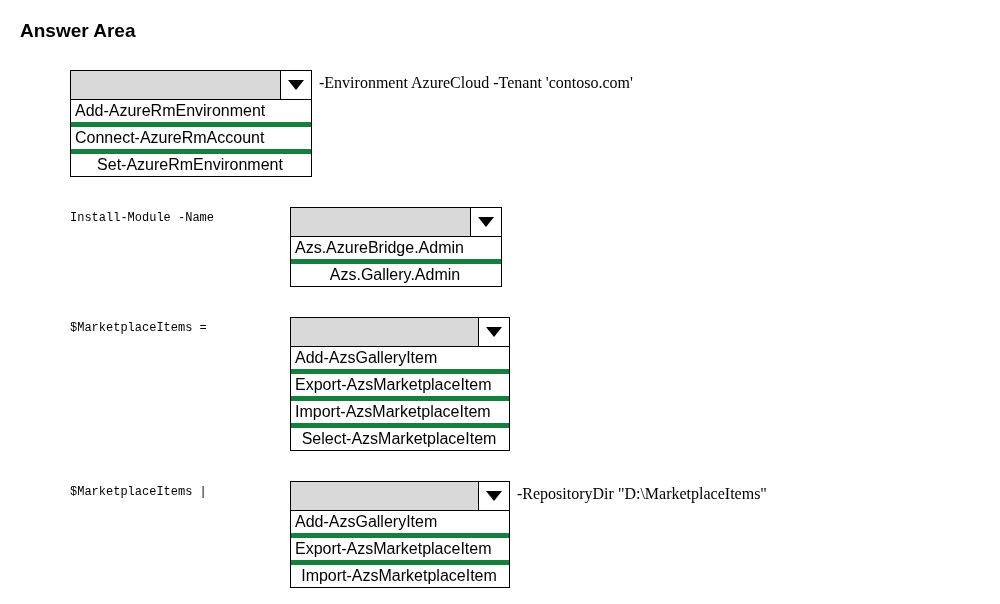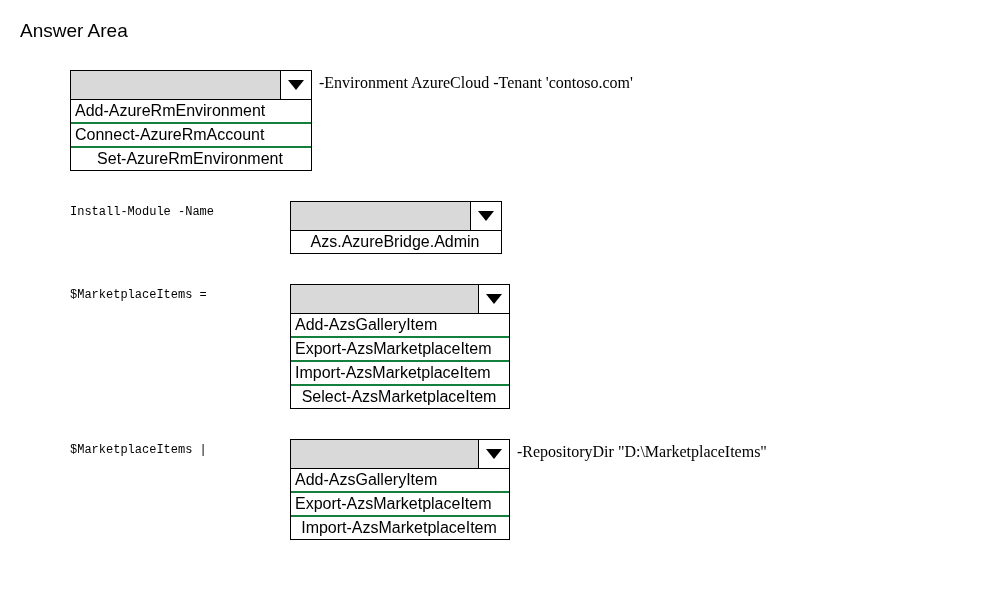--- a/index.html
+++ b/index.html
@@ -4,21 +4,21 @@
   <style>
     body {
       font-family: Arial, Helvetica, sans-serif;
       font-size: 16px;
       margin: 0;
       padding: 20px 20px 20px 20px;
       background: #ffffff;
       color: #000000;
     }
     .title {
-      font-weight: normal;
+      font-weight: bold;
       font-size: 19px;
       margin-bottom: 28px;
     }
     .row {
       display: flex;
       align-items: flex-start;
       margin-bottom: 30px;
     }
     .left-col {
       width: 220px;
@@ -53,21 +53,21 @@
       width: 0;
       height: 0;
       border-left: 8px solid transparent;
       border-right: 8px solid transparent;
       border-top: 10px solid #000;
     }
     .dd-option {
       font-family: Arial, Helvetica, sans-serif;
       font-size: 16px;
       padding: 1px 6px 1px 4px;
-      border-bottom: 2px solid #15803d;
+      border-bottom: 5px solid #15803d;
       line-height: 1.25;
       white-space: nowrap;
     }
     .dd-option:last-child {
       border-bottom: none;
       text-align: center;
     }
     .trail-text {
       font-family: Liberation Serif, serif;
       font-size: 16px;
@@ -104,20 +104,21 @@
 <div class="row row-indent">
   <div class="left-col">Install-Module -Name</div>
   <div class="dd-block w2">
     <div class="dd-header">
       <div class="dd-header-space"></div>
       <div class="dd-arrow-box">
         <div class="dd-arrow"></div>
       </div>
     </div>
     <div class="dd-option">Azs.AzureBridge.Admin</div>
+    <div class="dd-option">Azs.Gallery.Admin</div>
   </div>
 </div>
 
 <div class="row row-indent">
   <div class="left-col">$MarketplaceItems =</div>
   <div class="dd-block w3">
     <div class="dd-header">
       <div class="dd-header-space"></div>
       <div class="dd-arrow-box">
         <div class="dd-arrow"></div>

